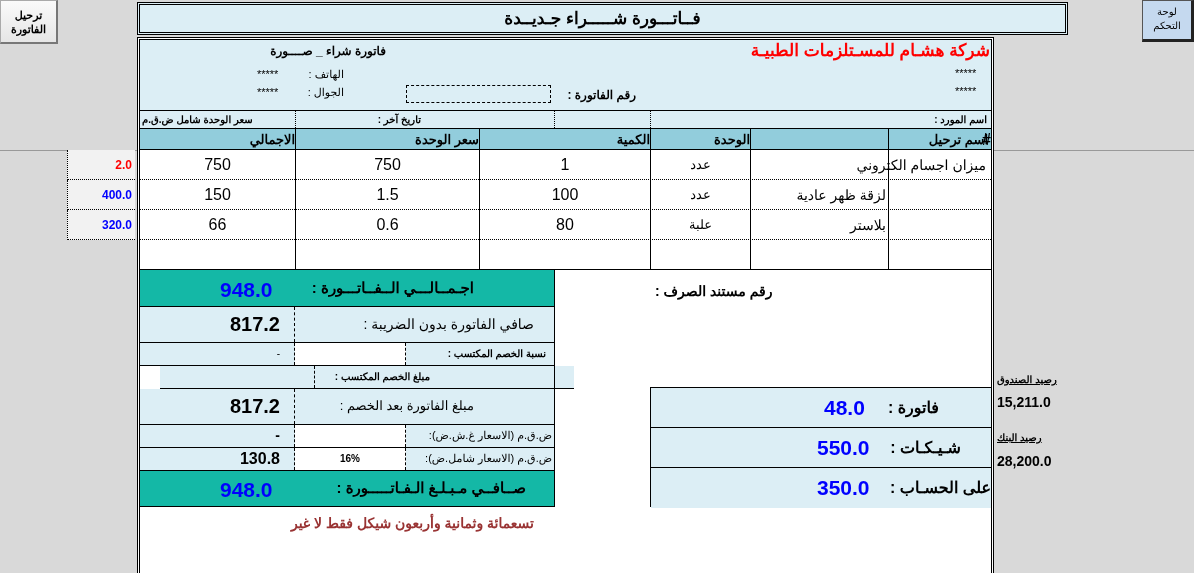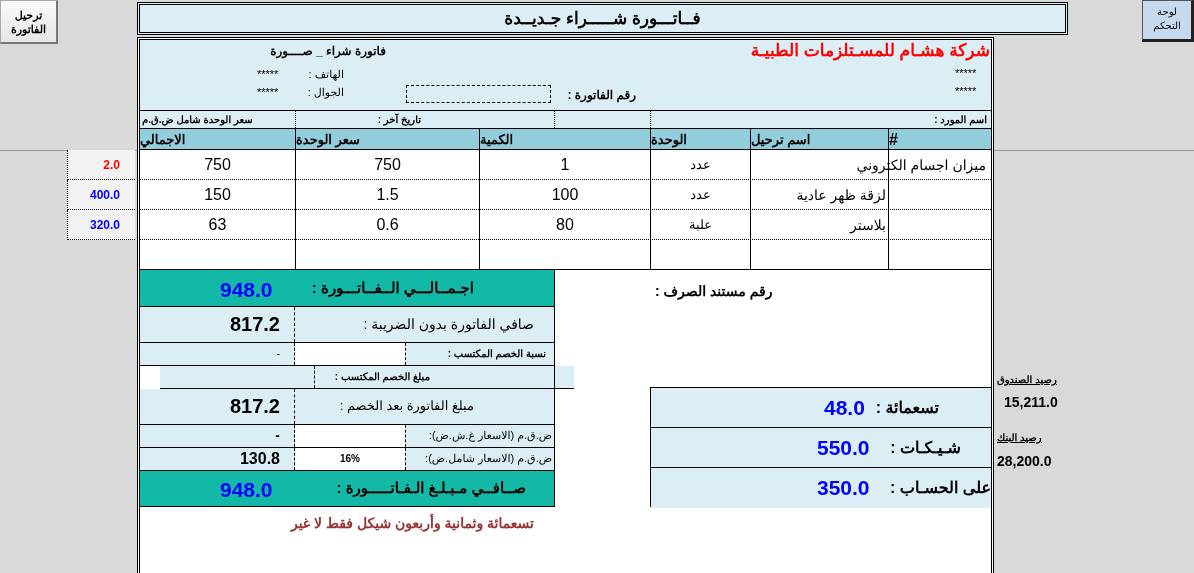--- a/index.html
+++ b/index.html
@@ -12,27 +12,27 @@
   .frame { left: 137px; top: 37px; width: 857px; height: 536px; border-left: 3px double #000; border-right: 3px double #000; border-top: 3px double #000; background: #fff; }
   .header-area { left: 140px; top: 40px; width: 851px; height: 70px; background: #dceef5; }
   .company { right: 205px; top: 40px; color: #ff0000; font-size: 17px; font-weight: bold; }
   .stars { font-size: 11px; letter-spacing: 0; }
   .info-title { left: 240px; top: 45px; font-size: 12px; font-weight: bold; }
   .label-sm { font-size: 11px; }
   .invno-box { left: 406px; top: 85px; width: 145px; height: 18px; border: 1px dashed #000; }
   .row-sup { left: 140px; top: 110px; width: 851px; height: 19px; background: #dceef5; border-top: 1px solid #000; border-bottom: 1px solid #000; font-size: 10px; font-weight: bold; }
   .vdot { position: absolute; top: 0; height: 100%; border-left: 1px dotted #000; }
   .thead { left: 140px; top: 129px; width: 851px; height: 21px; background: #92cddc; border-bottom: 1px solid #000; }
-  .th { position: absolute; top: 0; height: 21px; text-align: left; font-weight: bold; font-size: 13px; line-height: 21px; border-left: 1px solid #000; }
+  .th { position: absolute; top: 0; height: 21px; text-align: right; font-weight: bold; font-size: 13px; line-height: 21px; border-left: 1px solid #000; }
   .tbody { left: 140px; top: 150px; width: 851px; height: 119px; background: #fff; }
   .tr { position: absolute; left: 0; width: 851px; height: 30px; border-bottom: 1px dotted #000; }
   .td { position: absolute; top: 0; height: 30px; line-height: 30px; font-size: 16px; text-align: center; border-left: 1px solid #000; }
   .td.name { text-align: right; padding-right: 2px; font-size: 14px; direction: rtl; }
   .td.unit { font-size: 13px; }
-  .side-col { left: 67px; width: 68px; height: 30px; background: #f2f2f2; border-left: 1px dotted #000; border-bottom: 1px dotted #000; font-size: 12px; font-weight: bold; text-align: right; padding-right: 15px; line-height: 30px; }
+  .side-col { left: 67px; width: 68px; height: 30px; background: #f2f2f2; border-left: 1px dotted #000; border-bottom: 1px dotted #000; font-size: 12px; font-weight: bold; text-align: right; padding-right: 3px; line-height: 30px; }
   .grid-line { left: 0; top: 150px; width: 1194px; height: 1px; background: #999; }
   .sum-block { left: 140px; top: 269px; width: 414px; }
   .srow { position: absolute; left: 0; width: 414px; border-bottom: 1px solid #000; background: #dceef5; }
   .srow.dark { background: #14b8a6; }
   .sval { position: absolute; left: 0; top: 0; width: 155px; height: 100%; border-right: 1px dashed #000; text-align: right; padding-right: 14px; font-weight: bold; }
   .slabel { position: absolute; right: 10px; top: 0; height: 100%; font-weight: bold; direction: rtl; }
   .pay-block { left: 650px; top: 387px; width: 342px; height: 120px; border: 1px solid #000; }
   .prow { position: absolute; left: 0; width: 340px; height: 40px; background: #dceef5; border-bottom: 1px solid #000; }
   .pval { position: absolute; left: 150px; top: 0; line-height: 40px; color: #0000ff; font-weight: bold; font-size: 21px; }
   .plabel { position: absolute; right: 4px; top: 0; line-height: 40px; font-weight: bold; font-size: 16px; direction: rtl; }
@@ -96,21 +96,21 @@
   </div>
   <div class="tr" style="top:30px;">
     <div class="td" style="left:0; width:155px; border-left:none;">150</div>
     <div class="td" style="left:155px; width:184px;">1.5</div>
     <div class="td" style="left:339px; width:171px;">100</div>
     <div class="td unit" style="left:510px; width:100px;">عدد</div>
     <div class="td name" style="left:610px; width:138px;">لزقة ظهر عادية</div>
     <div class="td" style="left:748px; width:103px;"></div>
   </div>
   <div class="tr" style="top:60px;">
-    <div class="td" style="left:0; width:155px; border-left:none;">63</div>
+    <div class="td" style="left:0; width:155px; border-left:none;">66</div>
     <div class="td" style="left:155px; width:184px;">0.6</div>
     <div class="td" style="left:339px; width:171px;">80</div>
     <div class="td name" style="left:610px; width:138px;">بلاستر</div>
     <div class="td unit" style="left:510px; width:100px;">علبة</div>
     <div class="td" style="left:748px; width:103px;"></div>
   </div>
   <div class="tr" style="top:90px; border-bottom:1px solid #000;">
     <div class="td" style="left:0; width:155px; border-left:none;"></div>
     <div class="td" style="left:155px; width:184px;"></div>
     <div class="td" style="left:339px; width:171px;"></div>
@@ -163,28 +163,28 @@
 </div>
 
 <div class="abs" style="left:554px; top:269px; width:1px; height:238px; background:#000;"></div>
 
 <div class="abs words">تسعمائة وثمانية وأربعون شيكل فقط لا غير</div>
 <div class="abs doc-no">رقم مستند الصرف :</div>
 
 <div class="abs pay-block">
   <div class="prow" style="top:0;">
     <div class="pval" style="left:173px;">48.0</div>
-    <div class="plabel" style="right:52px;">تسعمائة :</div>
+    <div class="plabel" style="right:52px;">فاتورة :</div>
   </div>
   <div class="prow" style="top:40px;">
     <div class="pval" style="left:166px;">550.0</div>
     <div class="plabel" style="right:30px;">شـيـكـات :</div>
   </div>
   <div class="prow" style="top:80px; border-bottom:none;">
     <div class="pval" style="left:166px;">350.0</div>
     <div class="plabel" style="right:0;">على الحسـاب :</div>
   </div>
 </div>
 
 <div class="abs bal-label" style="top:374px;">رصيد الصندوق</div>
-<div class="abs bal-val" style="top:394px;margin-left:7px;">15,211.0</div>
+<div class="abs bal-val" style="top:394px;">15,211.0</div>
 <div class="abs bal-label" style="top:432px;">رصيد البنك</div>
 <div class="abs bal-val" style="top:453px;">28,200.0</div>
 
 </body></html>

